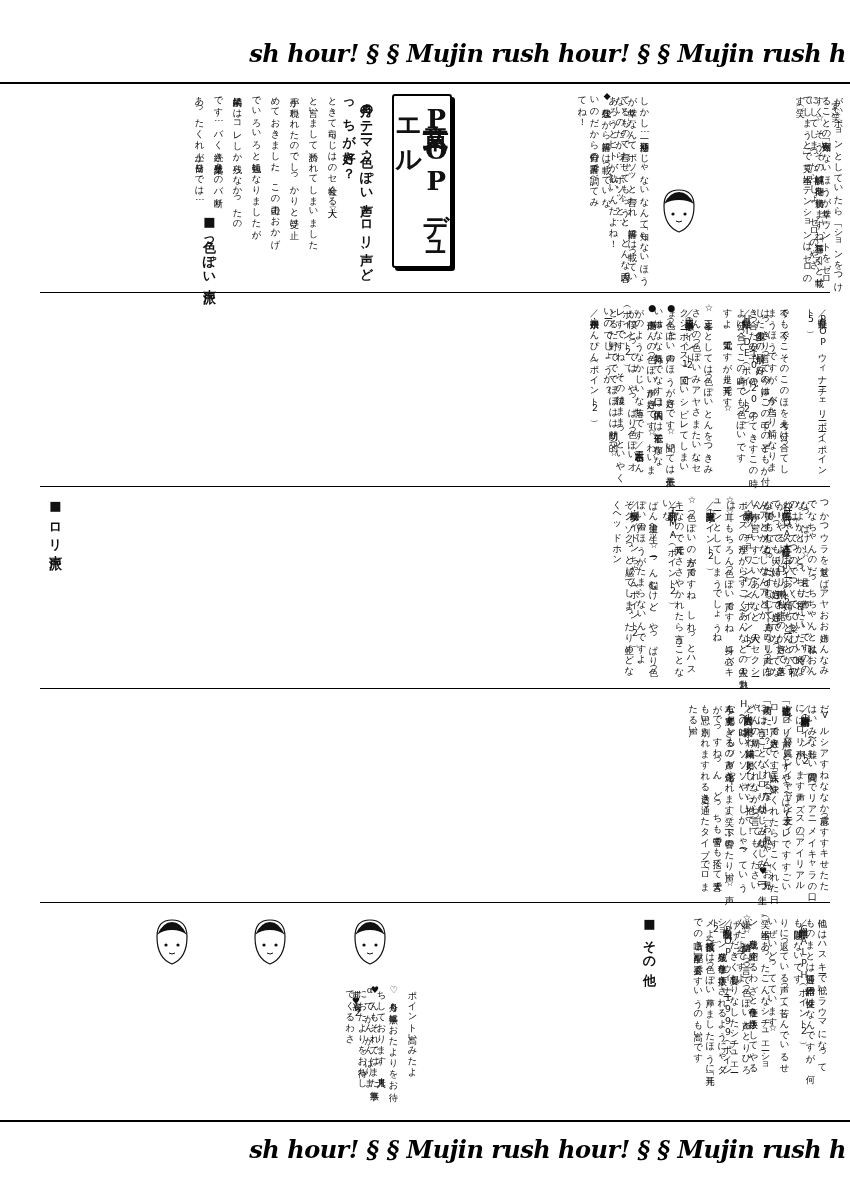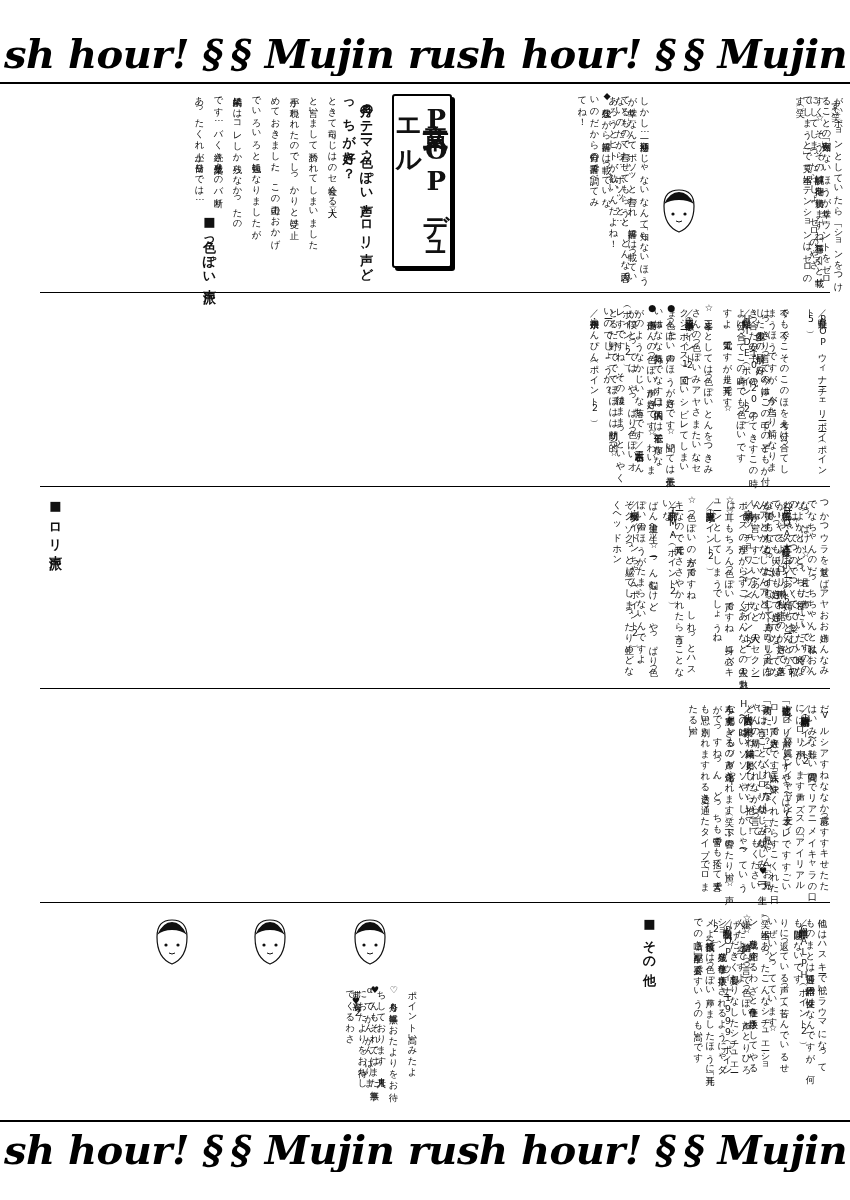--- a/index.html
+++ b/index.html
@@ -9,23 +9,23 @@
     font-family:"DejaVu Sans", sans-serif;
     color:#111;
     overflow:hidden;
     position:relative;
   }
   
   .runner{
     position:absolute;left:0;width:850px;height:46px;
     font-family:"DejaVu Serif", serif;
     font-weight:bold;font-style:italic;
-    font-size:40px;letter-spacing:-0.5px;
+    font-size:24px;letter-spacing:-0.5px;
     color:#000;
-    display:flex;align-items:center;justify-content:space-between;
+    display:flex;align-items:center;justify-content:flex-end;
     white-space:nowrap;
     overflow:hidden;
   }
   .runner.top{top:30px;}
   .runner.bottom{bottom:28px;}
   .runner span{display:inline-block;}
   .runner .seg{padding:0 4px;}
   .rule{
     position:absolute;left:0;width:850px;height:2px;background:#000;
   }

